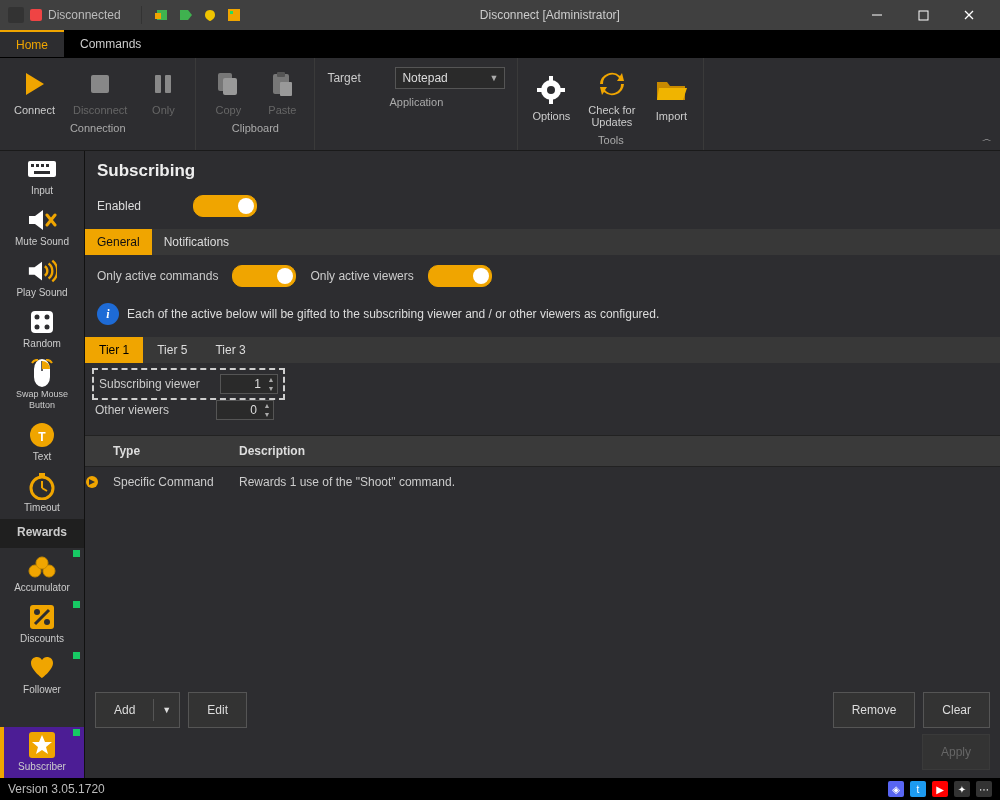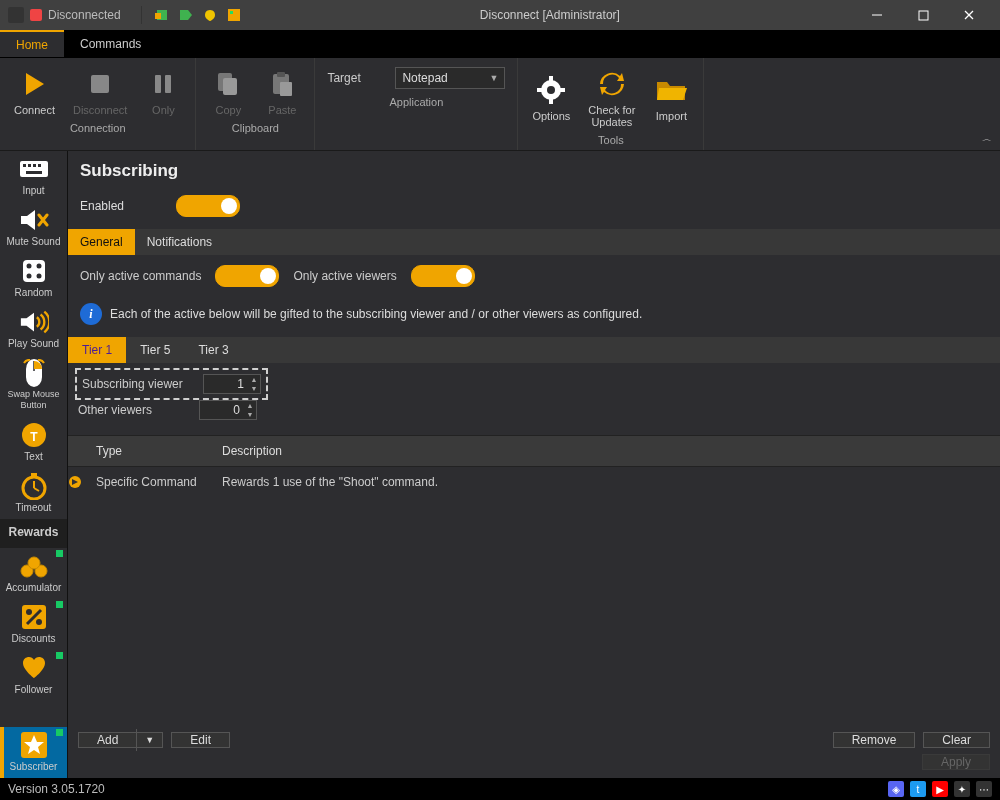--- a/index.html
+++ b/index.html
@@ -28,62 +28,62 @@
 .app-row{display:flex;align-items:center;gap:8px;height:28px}
 .app-row .albl{color:#ccc;width:60px}
 .toggle{width:56px;height:18px;background:#1c1c1c;border-radius:10px;border:1px solid #444;position:relative}
 .toggle .knob{width:14px;height:14px;background:#888;border-radius:50%;position:absolute;top:1px;left:2px}
 .toggle.on{background:#f0a500;border-color:#f0a500}
 .toggle.on .knob{background:#fff;left:auto;right:2px}
 .dropdown{height:22px;background:#2a2a2a;border:1px solid #555;display:flex;align-items:center;padding:0 6px;min-width:110px;justify-content:space-between}
 .dropdown .dd-caret{font-size:9px;color:#aaa}
 .ribbon .collapse{position:absolute;right:8px;bottom:4px;color:#ccc;font-size:10px;transform:scaleY(.6)}
 .body{flex:1;display:flex;min-height:0}
-.sidebar{width:68px;background:#2d2d30;border-right:1px solid #111;display:flex;flex-direction:column;overflow:hidden}
+.sidebar{width:85px;background:#2d2d30;border-right:1px solid #111;display:flex;flex-direction:column;overflow:hidden}
 .sb-item{display:flex;flex-direction:column;align-items:center;padding:4px 0 6px;position:relative;gap:2px}
 .sb-item .sic{width:30px;height:28px;display:flex;align-items:center;justify-content:center}
 .sb-item .slbl{font-size:10px;color:#ccc;text-align:center;line-height:11px}
 .sb-item.section{background:#1f1f1f}
 .sb-item.section .slbl{font-weight:bold;font-size:12px}
-.sb-item.active{background:#0369a1}
+.sb-item.active{background:#4c1d95}
 .sb-item .dot{width:7px;height:7px;background:#17c964;position:absolute;top:2px;right:4px}
 .sb-item.active.highlight-bar::before{content:"";position:absolute;left:0;top:0;bottom:0;width:4px;background:#f0a500}
 .content{flex:1;display:flex;flex-direction:column;min-width:0;background:#2d2d30}
 .page-title{font-size:17px;font-weight:bold;color:#eee;padding:10px 12px}
 .row-enabled{display:flex;align-items:center;gap:52px;padding:4px 12px 12px}
 .subtabs{display:flex;background:#383838}
 .subtab{padding:6px 12px;color:#ddd}
 .subtab.active{background:#f0a500;color:#111;position:relative}
 .subtab.active::after{content:"";position:absolute;left:50%;bottom:-5px;transform:translateX(-50%);border:5px solid transparent;border-top-color:#f0a500}
 .opts{display:flex;align-items:center;gap:14px;padding:10px 12px}
 .opts .olbl{color:#ccc}
 .infobar{display:flex;align-items:center;gap:8px;padding:6px 12px 12px}
 .infobar .iicon{width:22px;height:22px;border-radius:50%;background:#1e6bd6;display:flex;align-items:center;justify-content:center;color:#fff;font-family:Georgia,serif;font-style:italic;font-weight:bold}
 .tiertabs{display:flex;background:#383838}
 .tiertab{padding:6px 14px;color:#ddd}
-.tiertab.active{background:#f0a500;color:#4c1d95;position:relative}
+.tiertab.active{background:#f0a500;color:#000000;position:relative}
 .tiertab.active::after{content:"";position:absolute;left:50%;bottom:-5px;transform:translateX(-50%);border:5px solid transparent;border-top-color:#f0a500}
 .counts{padding:8px 0 6px 10px}
 .count-row{display:flex;align-items:center;gap:13px;padding:3px 0}
 .count-row.hl{outline:2px dashed #cfcfcf;outline-offset:1px;width:fit-content;padding:3px 4px}
 .count-row .clbl{width:108px;color:#ccc}
 .numbox{width:58px;height:20px;border:1px solid #555;background:#2a2a2a;display:flex}
 .numbox .nval{flex:1;text-align:right;padding:0 4px;line-height:18px;color:#ddd}
 .numbox .spin{width:12px;display:flex;flex-direction:column}
 .numbox .spin div{flex:1;font-size:7px;text-align:center;color:#aaa;line-height:9px}
 .tablehdr{display:flex;background:#3a3a3a;border-top:1px solid #222;border-bottom:1px solid #222;margin-top:6px}
-.tablehdr .th{padding:8px 10px;font-weight:normal;color:#ddd}
+.tablehdr .th{padding:8px 10px;font-weight:bold;color:#ddd}
 .tablehdr .th.spacer{width:18px;padding:8px 0}
 .tablehdr .th.type{width:126px}
 .tr{display:flex;align-items:center;padding:8px 0}
 .tr .tic{width:18px;text-align:center}
 .tr .ttype{width:126px;padding:0 10px;color:#ccc}
 .tr .tdesc{padding:0 10px;color:#ccc}
 .footer-btns{display:flex;gap:8px;padding:6px 10px;margin-top:auto}
-.btn{height:16px;border:1px solid #555;background:#333;color:#ddd;display:flex;align-items:center;justify-content:center;padding:0 18px}
+.btn{height:36px;border:1px solid #555;background:#333;color:#ddd;display:flex;align-items:center;justify-content:center;padding:0 18px}
 .btn.disabled{color:#666;border-color:#3a3a3a}
 .btn.split{padding:0}
 .btn.split .bmain{padding:0 18px;border-right:1px solid #555;line-height:22px}
 .btn.split .bcaret{padding:0 8px;font-size:9px}
 .spacer-flex{flex:1}
 .statusbar{height:22px;background:#000;display:flex;align-items:center;padding:0 8px}
 .statusbar .ver{color:#bbb;}
 .statusbar .sicons{margin-left:auto;display:flex;gap:6px;align-items:center}
 .sq{width:16px;height:16px;border-radius:2px;display:flex;align-items:center;justify-content:center;font-size:10px;color:#fff}
 svg{display:block}
@@ -272,44 +272,44 @@
             <g stroke="#f0a500" stroke-width="3" stroke-linecap="round">
               <line x1="20" y1="7" x2="28" y2="17"></line>
               <line x1="28" y1="7" x2="20" y2="17"></line>
             </g>
           </svg>
         </div>
       <div class="slbl">Mute Sound</div>
     </div>
     <div class="sb-item">
       <div class="sic">
+          <svg width="32" height="24" viewBox="0 0 32 24">
+            <path d="M2 8 L8 8 L16 2 L16 22 L8 16 L2 16 Z" fill="#fff"></path>
+            <g fill="none" stroke="#f0a500" stroke-width="2.5">
+              <path d="M19 7 A6 6 0 0 1 19 17"></path>
+              <path d="M23 4 A10 10 0 0 1 23 20"></path>
+              <path d="M27 1 A14 14 0 0 1 27 23"></path>
+            </g>
+          </svg>
+        </div>
+      <div class="slbl">Play Sound</div>
+    </div>
+    <div class="sb-item">
+      <div class="sic">
           <svg width="26" height="26" viewBox="0 0 26 26">
             <rect x="2" y="2" width="22" height="22" rx="4" fill="#fff"></rect>
             <g fill="#2d2d30">
               <circle cx="8" cy="8" r="2.5"></circle>
               <circle cx="18" cy="8" r="2.5"></circle>
               <circle cx="8" cy="18" r="2.5"></circle>
               <circle cx="18" cy="18" r="2.5"></circle>
             </g>
           </svg>
         </div>
       <div class="slbl">Random</div>
-    </div>
-    <div class="sb-item">
-      <div class="sic">
-          <svg width="32" height="24" viewBox="0 0 32 24">
-            <path d="M2 8 L8 8 L16 2 L16 22 L8 16 L2 16 Z" fill="#fff"></path>
-            <g fill="none" stroke="#f0a500" stroke-width="2.5">
-              <path d="M19 7 A6 6 0 0 1 19 17"></path>
-              <path d="M23 4 A10 10 0 0 1 23 20"></path>
-              <path d="M27 1 A14 14 0 0 1 27 23"></path>
-            </g>
-          </svg>
-        </div>
-      <div class="slbl">Play Sound</div>
     </div>
     <div class="sb-item">
       <div class="sic">
           <svg width="24" height="28" viewBox="0 0 24 28">
             <path d="M4 10 A8 10 0 0 1 20 10 L20 18 A8 10 0 0 1 4 18 Z" fill="#fff"></path>
             <path d="M12 2 L12 12" stroke="#2d2d30" stroke-width="1.5"></path>
             <path d="M12 2 A8 8 0 0 1 20 10 L12 10 Z" fill="#f0a500"></path>
             <g stroke="#f0a500" stroke-width="2" fill="none">
               <path d="M2 4 A6 6 0 0 1 8 1"></path>
               <path d="M22 4 A6 6 0 0 0 16 1"></path>

